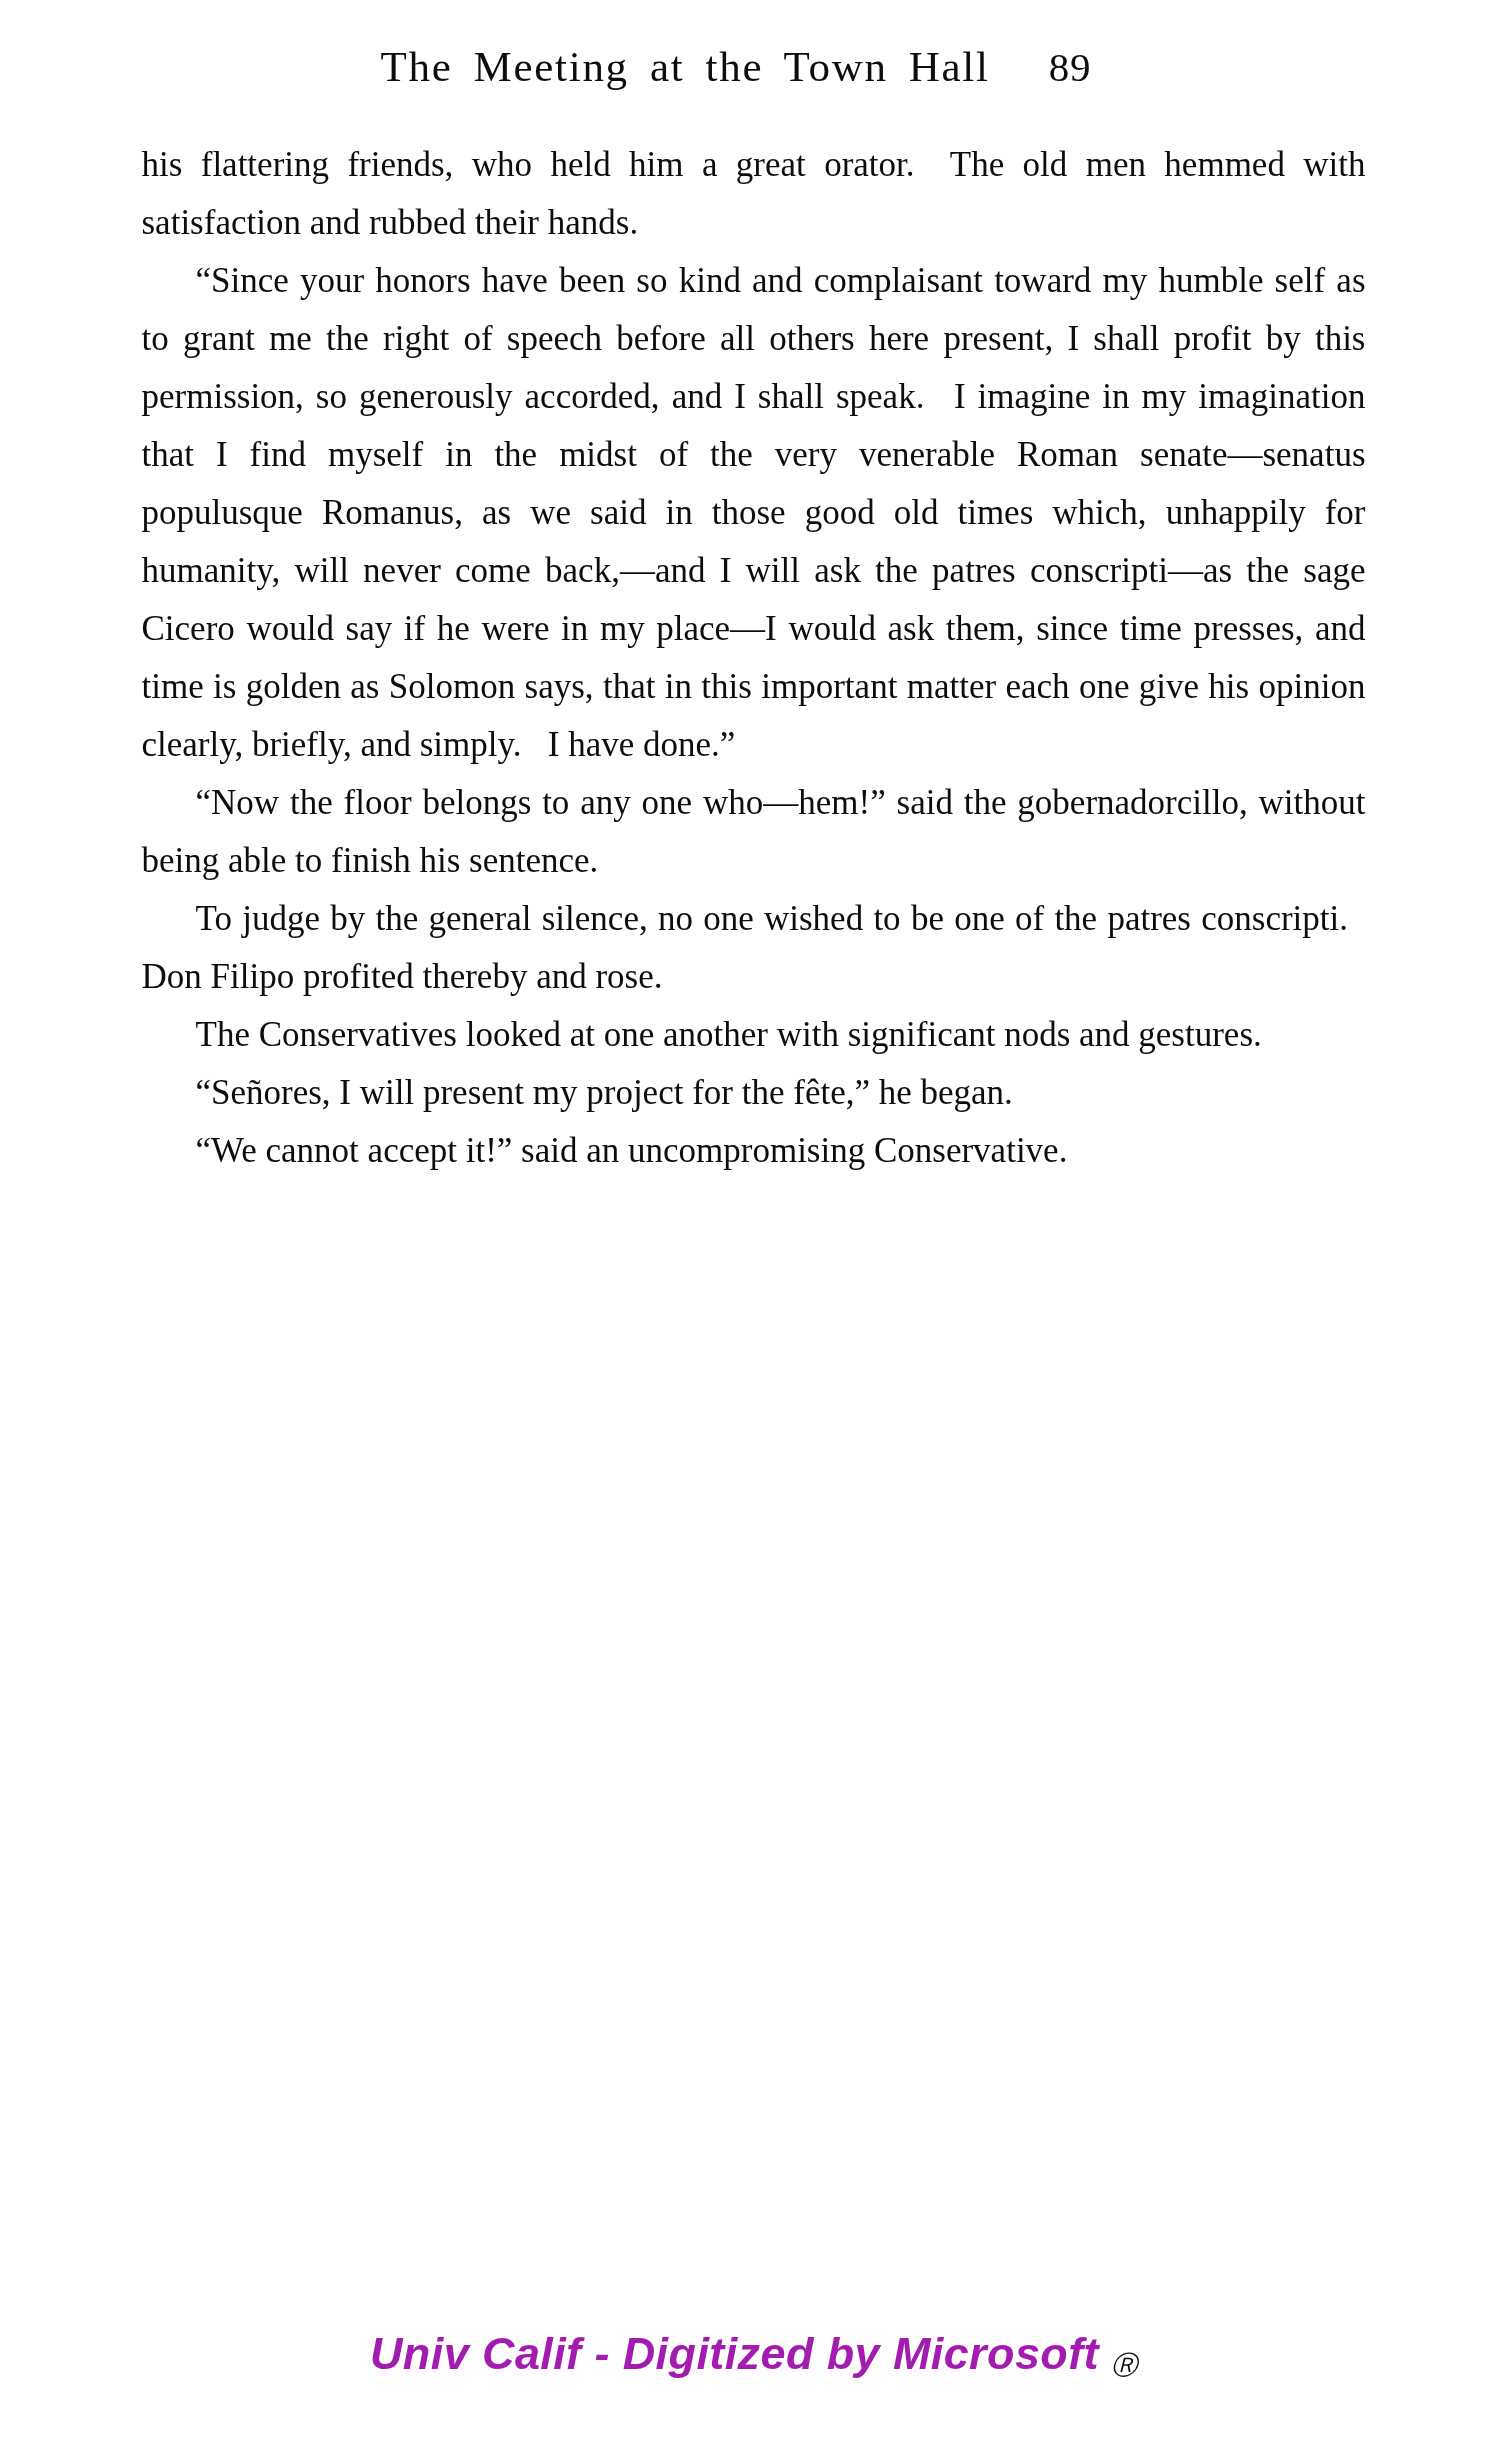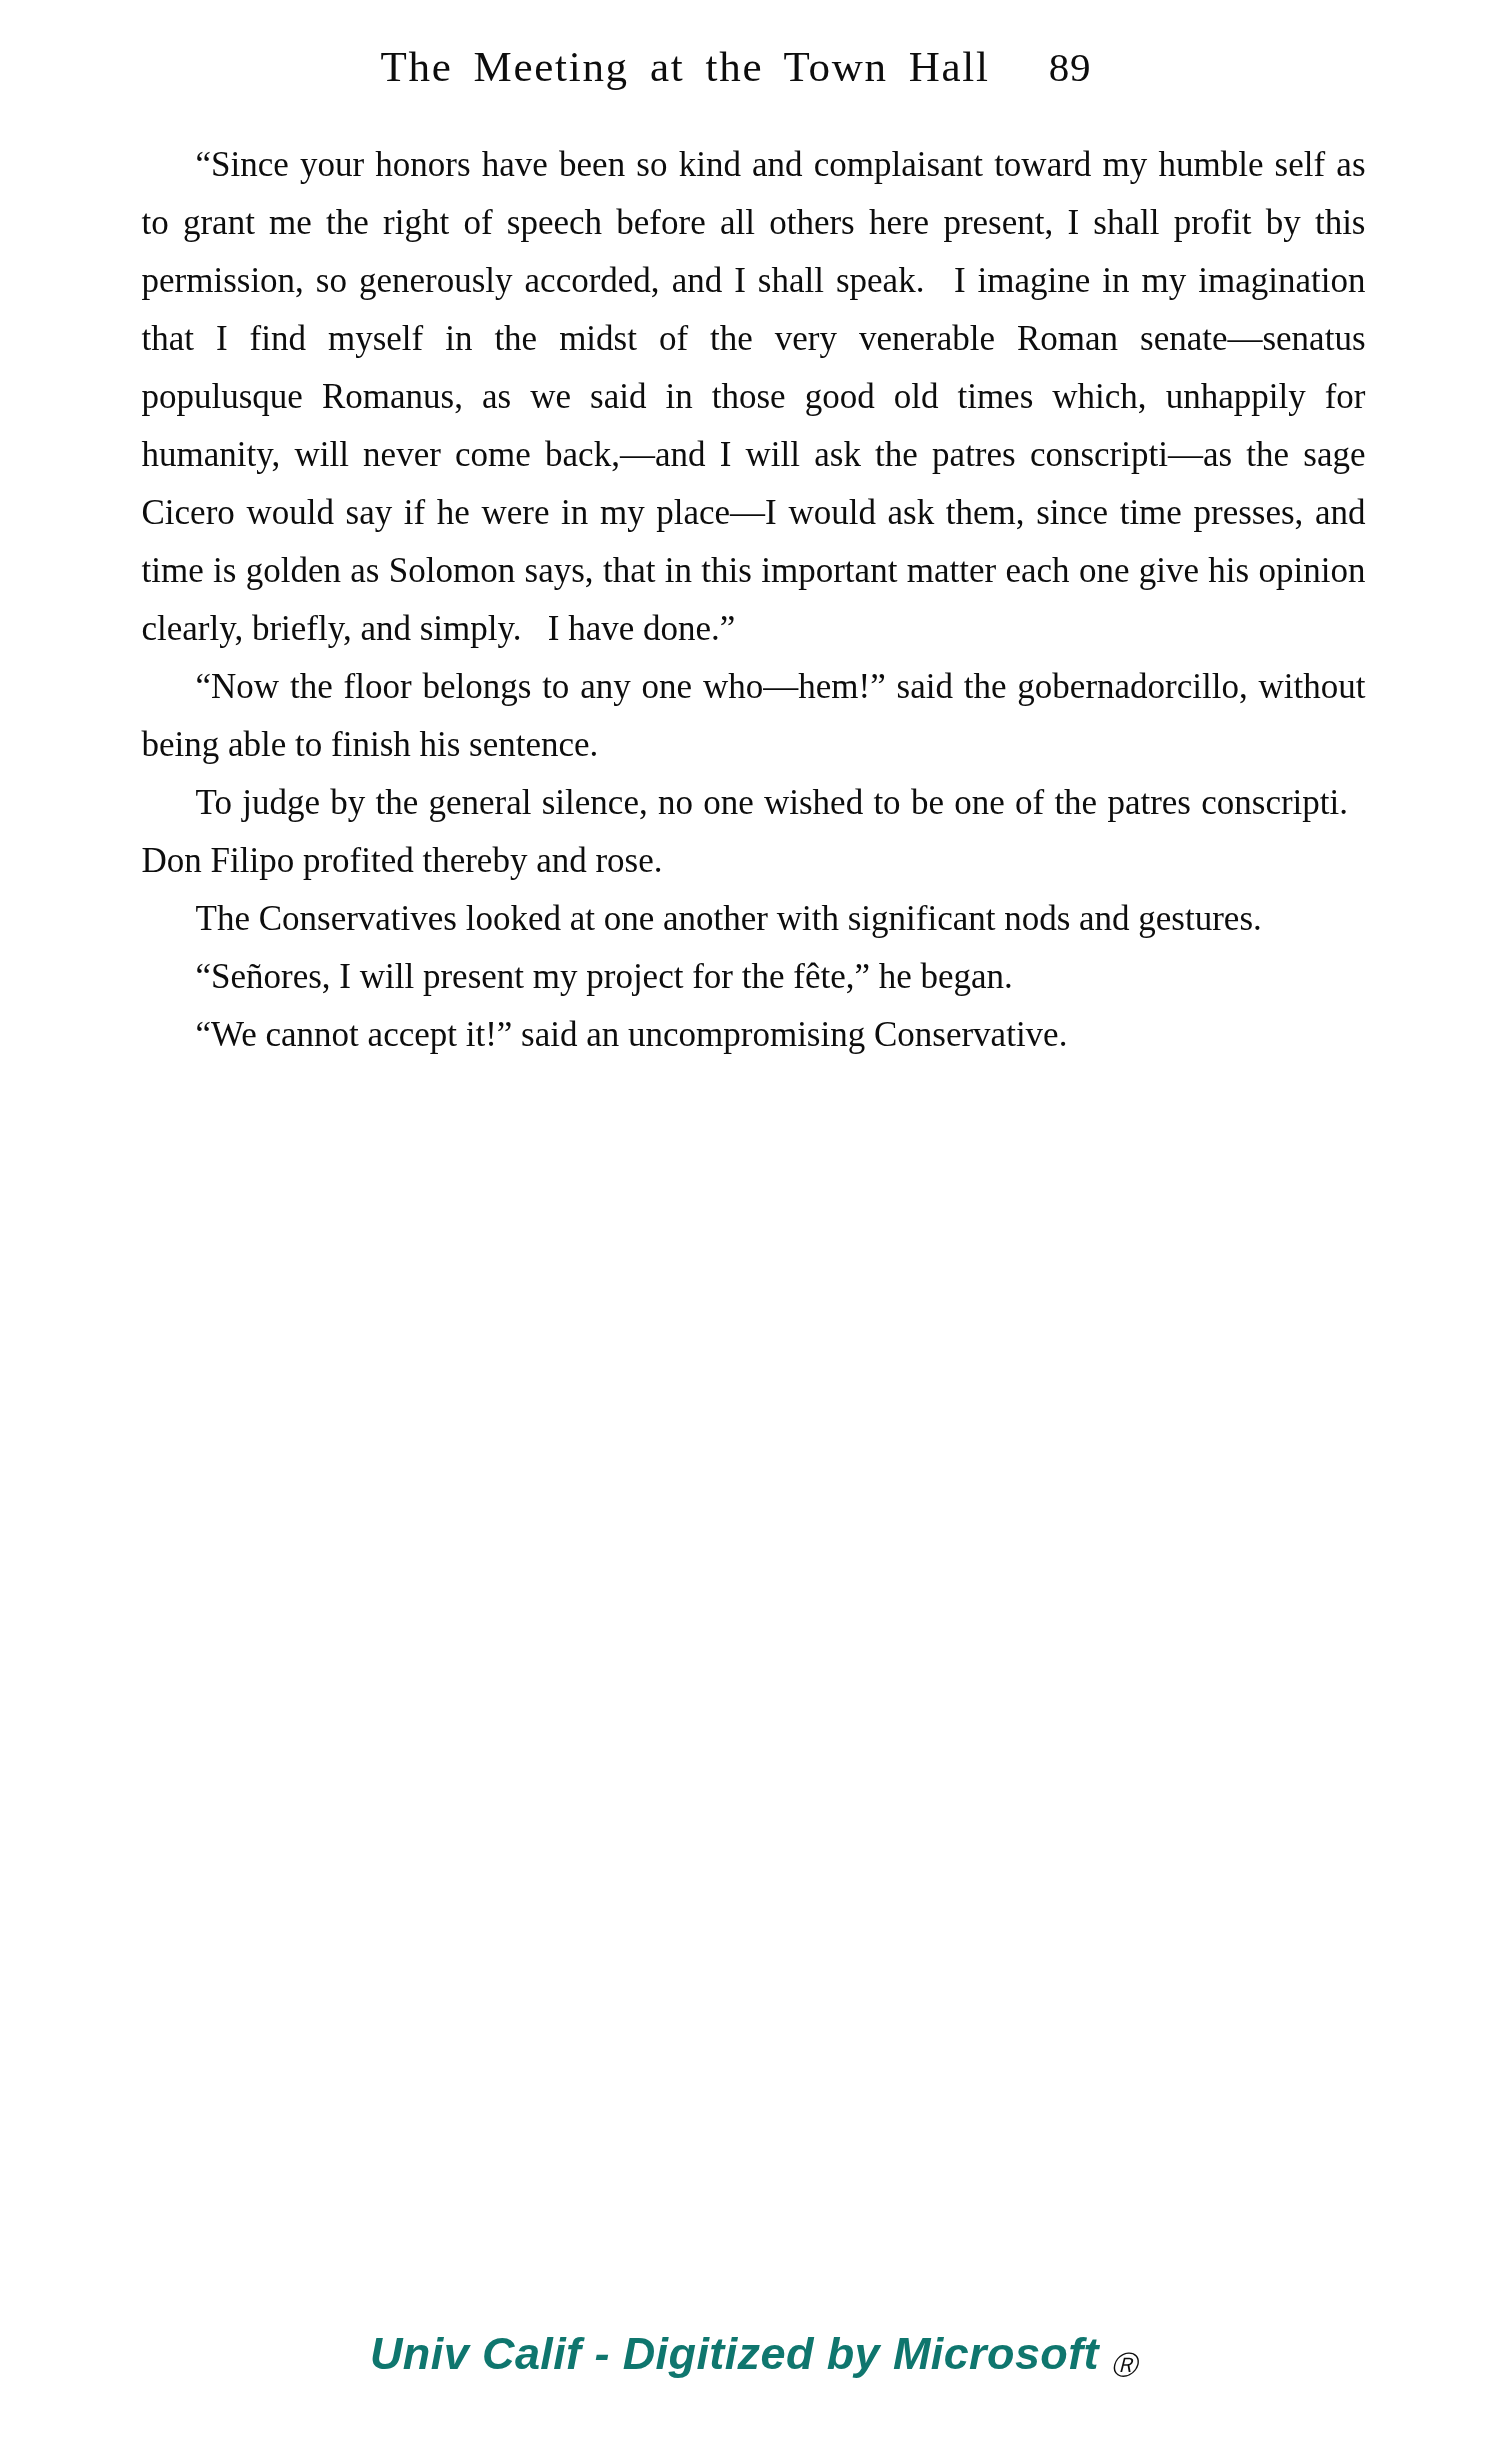--- a/index.html
+++ b/index.html
@@ -64,21 +64,21 @@
     right: 0;
     bottom: 97px;
     text-align: center;
   }
   .footer-stamp {
     font-family: "Liberation Sans", sans-serif;
     font-weight: bold;
     font-style: italic;
     font-size: 45px;
     letter-spacing: 0.4px;
-    color: #0f766e;
+    color: #a21caf;
     display: inline-block;
   }
   .footer-mark {
     font-family: "Liberation Serif", serif;
     font-weight: normal;
     font-style: italic;
     font-size: 26px;
     vertical-align: middle;
     margin-left: 12px;
   }
@@ -87,20 +87,21 @@
 <body>
 
 <div class="page">
 
   <div class="runhead">
     <div class="runhead-title">The Meeting at the Town Hall</div>
     <div class="runhead-folio">89</div>
   </div>
 
   <div class="textblock">
+    <p>his flattering friends, who held him a great orator.  The old men hemmed with satisfaction and rubbed their hands.</p>
     <p class="indent">“Since your honors have been so kind and complaisant toward my humble self as to grant me the right of speech before all others here present, I shall profit by this permission, so generously accorded, and I shall speak.  I imagine in my imagination that I find myself in the midst of the very venerable Roman senate—senatus populusque Romanus, as we said in those good old times which, unhappily for humanity, will never come back,—and I will ask the patres conscripti—as the sage Cicero would say if he were in my place—I would ask them, since time presses, and time is golden as Solomon says, that in this important matter each one give his opinion clearly, briefly, and simply.  I have done.”</p>
     <p class="indent">“Now the floor belongs to any one who—hem!” said the gobernadorcillo, without being able to finish his sentence.</p>
     <p class="indent">To judge by the general silence, no one wished to be one of the patres conscripti.  Don Filipo profited thereby and rose.</p>
     <p class="indent">The Conservatives looked at one another with significant nods and gestures.</p>
     <p class="indent">“Señores, I will present my project for the fête,” he began.</p>
     <p class="indent">“We cannot accept it!” said an uncompromising Conservative.</p>
   </div>
 
   <div class="footer">
     <span class="footer-stamp">Univ Calif - Digitized by Microsoft</span><span class="footer-mark">Ⓡ</span>

